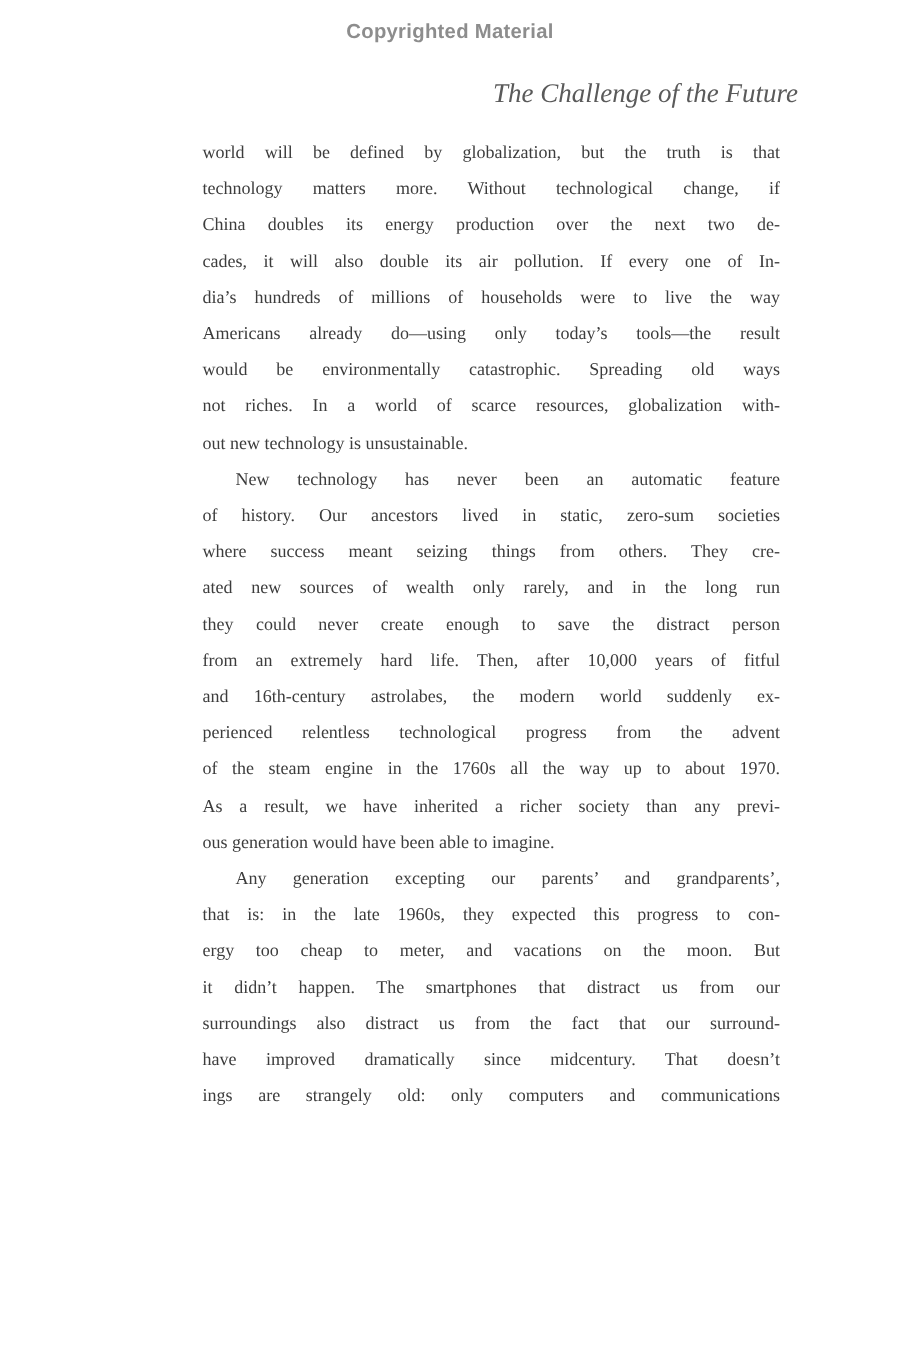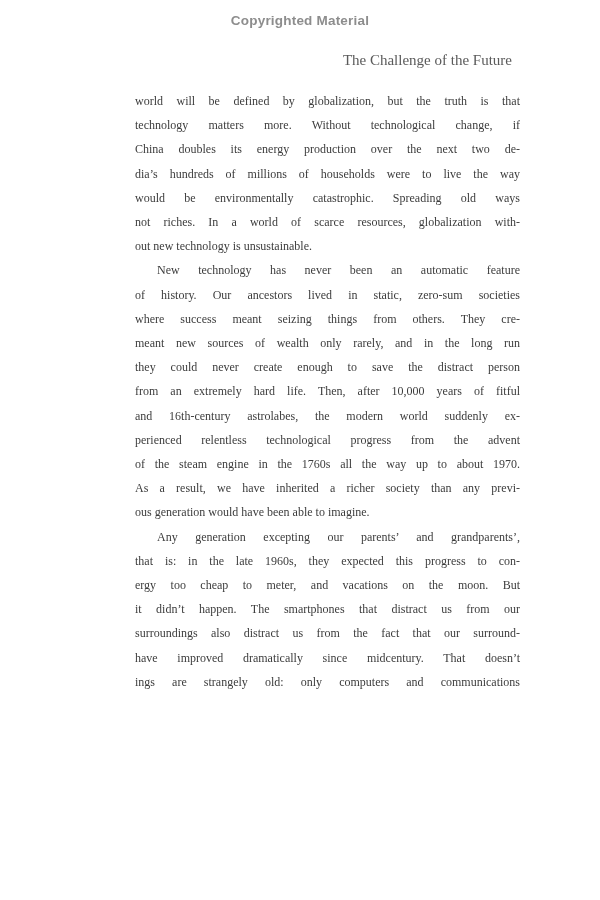--- a/index.html
+++ b/index.html
@@ -24,22 +24,23 @@
     font-weight: bold;
     font-size: 13.5px;
     letter-spacing: 0.2px;
     color: var(--notice-text, #8d8d8d);
   }
   .notice.top { top: 13px; }
   .notice.bottom { top: 860px; }
   .running-head {
     position: absolute;
     top: 52px;
-    right: 88px;
-    font-size: 15px;
+    right: 68px;
+    font-style: italic;
+    font-size: 18px;
     color: var(--running-head-text, #5a5a5a);
   }
   .page-body {
     position: absolute;
     top: 89px;
     left: 93px;
     right: 80px;
     font-size: 12px;
     line-height: 24.2px;
     color: var(--body-text, #3c3c3c);
@@ -70,30 +71,32 @@
 <div class="page">
   <div class="notice top">Copyrighted Material</div>
 
   <div class="running-head">The Challenge of the Future</div>
 
   <div class="page-body">
       <div class="paragraph">
         <div class="line">world will be defined by globalization, but the truth is that</div>
         <div class="line">technology matters more. Without technological change, if</div>
         <div class="line">China doubles its energy production over the next two de-</div>
+        <div class="line">cades, it will also double its air pollution. If every one of In-</div>
         <div class="line">dia’s hundreds of millions of households were to live the way</div>
+        <div class="line">Americans already do—using only today’s tools—the result</div>
         <div class="line">would be environmentally catastrophic. Spreading old ways</div>
         <div class="line">not riches. In a world of scarce resources, globalization with-</div>
         <div class="line flush-left">out new technology is unsustainable.</div>
       </div>
       <div class="paragraph">
         <div class="line indent">New technology has never been an automatic feature</div>
         <div class="line">of history. Our ancestors lived in static, zero-sum societies</div>
         <div class="line">where success meant seizing things from others. They cre-</div>
-        <div class="line">meant new sources of wealth only rarely, and in the long run</div>
+        <div class="line">ated new sources of wealth only rarely, and in the long run</div>
         <div class="line">they could never create enough to save the distract person</div>
         <div class="line">from an extremely hard life. Then, after 10,000 years of fitful</div>
         <div class="line">and 16th-century astrolabes, the modern world suddenly ex-</div>
         <div class="line">perienced relentless technological progress from the advent</div>
         <div class="line">of the steam engine in the 1760s all the way up to about 1970.</div>
         <div class="line">As a result, we have inherited a richer society than any previ-</div>
         <div class="line flush-left">ous generation would have been able to imagine.</div>
       </div>
       <div class="paragraph">
         <div class="line indent">Any generation excepting our parents’ and grandparents’,</div>

